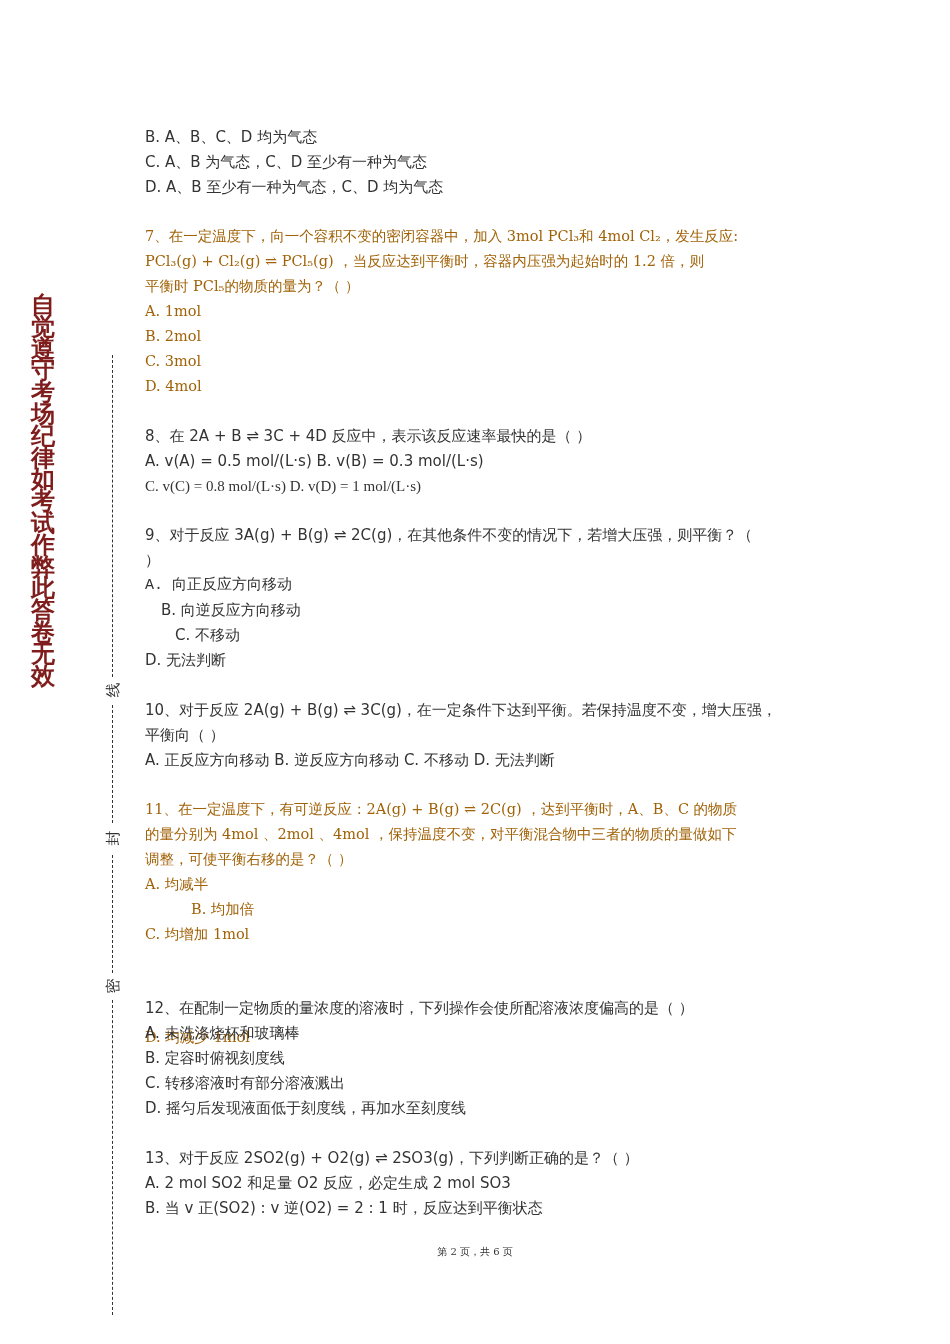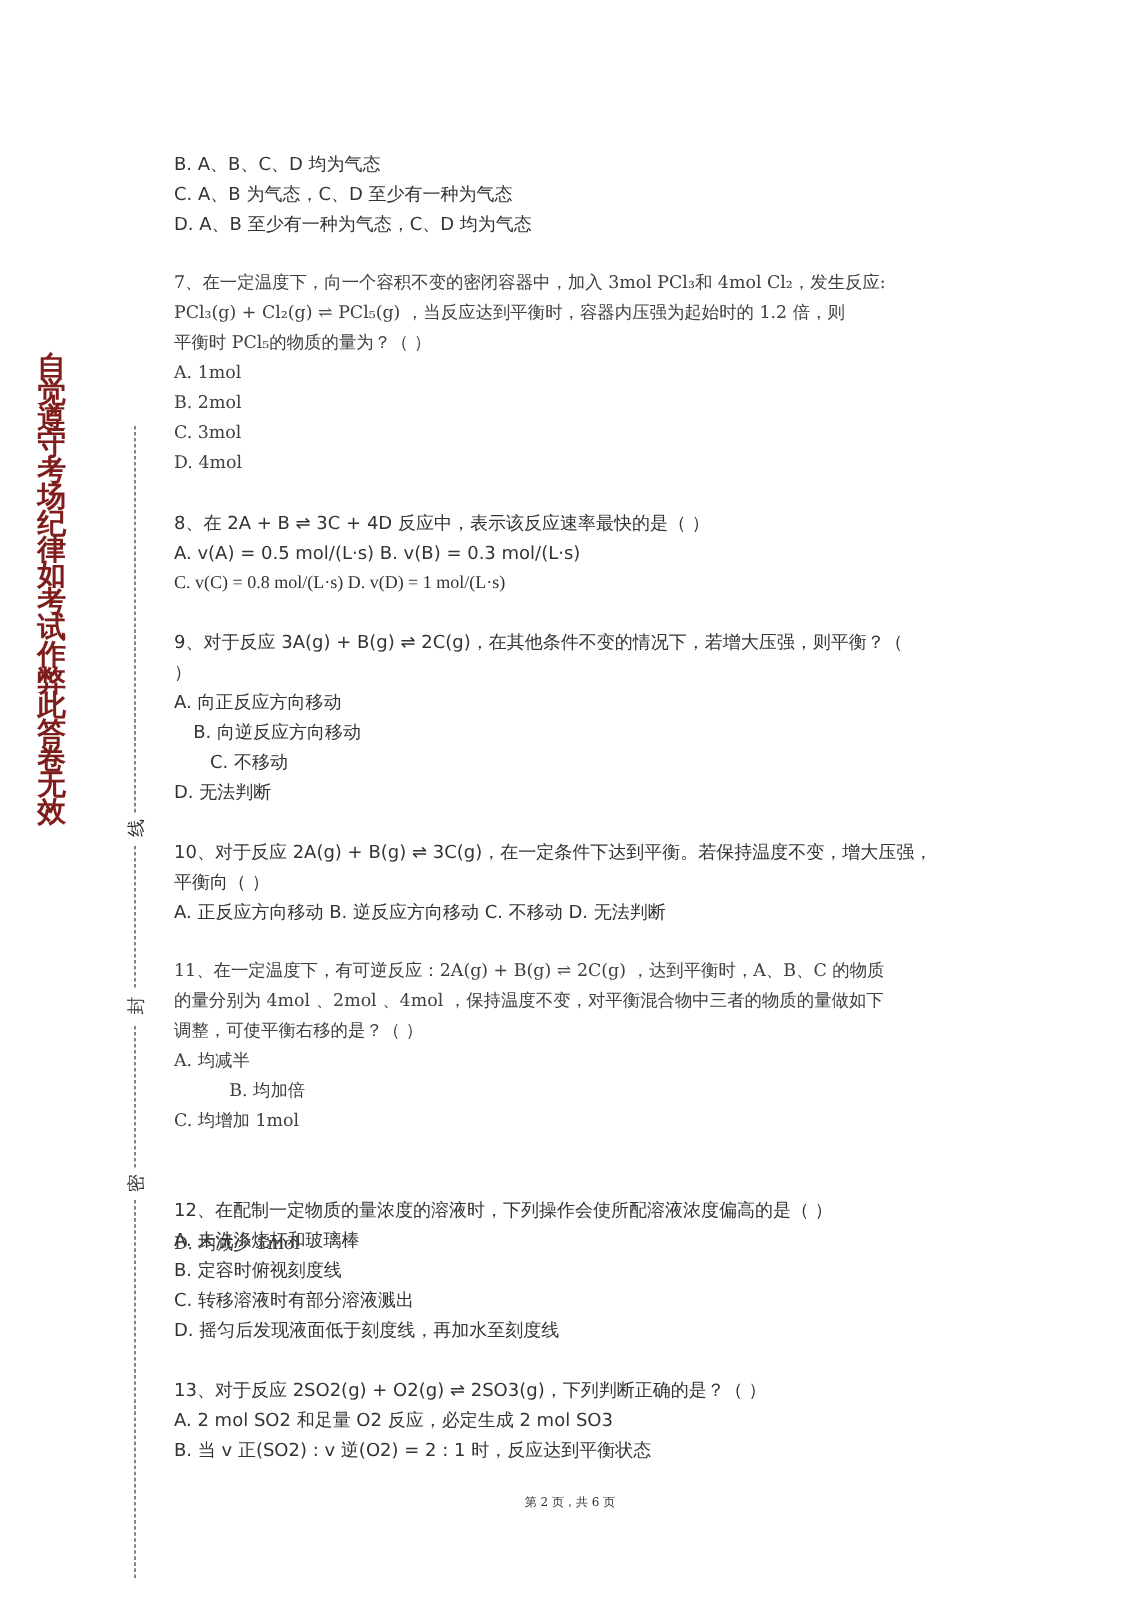--- a/index.html
+++ b/index.html
@@ -1,21 +1,21 @@
 <!DOCTYPE html>
 <html><head>
 <meta charset="utf-8">
 <style>
   html, body { margin: 0; padding: 0; background: #ffffff; }
   body { width: 950px; height: 1344px; position: relative; overflow: hidden; color: #222; }
   .sans { font-family: "DejaVu Sans", "Liberation Sans", sans-serif; }
   .serif { font-family: "DejaVu Serif", "Liberation Serif", serif; }
   .line { position: absolute; left: 145px; font-size: 15px; line-height: 25px; white-space: nowrap; color: #333; }
   .sans.line { font-size: 15px; }
-  .serif.line { font-size: 14.5px; color: #404040; }
+  .serif.line { font-size: 14.5px; color: #a16207; }
   .side-notice {
     position: absolute; left: 30px; top: 295px; width: 26px;
     font-family: "DejaVu Sans", "Liberation Sans", sans-serif; font-weight: bold;
     font-size: 24px; line-height: 21.8px; color: #7f1d1d; text-align: center;
     word-break: break-all;
   }
   .dash { position: absolute; left: 112px; width: 0; border-left: 1.5px dashed #333; }
   .seal-char {
     position: absolute; left: 104px; width: 18px; font-size: 15px; line-height: 16px; color: #333;
     font-family: "DejaVu Sans", "Liberation Sans", sans-serif; transform: rotate(-90deg); text-align: center;
@@ -53,21 +53,21 @@
 
 <div>
   <div class="line sans" style="top:424px;">8、在 2A + B ⇌ 3C + 4D 反应中，表示该反应速率最快的是（ ）</div>
   <div class="line sans" style="top:449px;">A. v(A) = 0.5 mol/(L·s) B. v(B) = 0.3 mol/(L·s)</div>
   <div class="line sans" style="top:474px;font-family:Liberation Serif, serif;">C. v(C) = 0.8 mol/(L·s) D. v(D) = 1 mol/(L·s)</div>
 </div>
 
 <div>
   <div class="line sans" style="top:523px;">9、对于反应 3A(g) + B(g) ⇌ 2C(g)，在其他条件不变的情况下，若增大压强，则平衡？（</div>
   <div class="line sans" style="top:548px;">）</div>
-  <div class="line sans" style="top:573px;">A. 向正反应方向移动</div>
+  <div class="line sans" style="top:573px;font-family:Liberation Mono, monospace;">A. 向正反应方向移动</div>
   <div class="line sans" style="top:598px;margin-left:16px;">B. 向逆反应方向移动</div>
   <div class="line sans" style="top:623px;margin-left:30px;">C. 不移动</div>
   <div class="line sans" style="top:648px;">D. 无法判断</div>
 </div>
 
 <div>
   <div class="line sans" style="top:698px;">10、对于反应 2A(g) + B(g) ⇌ 3C(g)，在一定条件下达到平衡。若保持温度不变，增大压强，</div>
   <div class="line sans" style="top:723px;">平衡向（ ）</div>
   <div class="line sans" style="top:748px;">A. 正反应方向移动 B. 逆反应方向移动 C. 不移动 D. 无法判断</div>
 </div>

